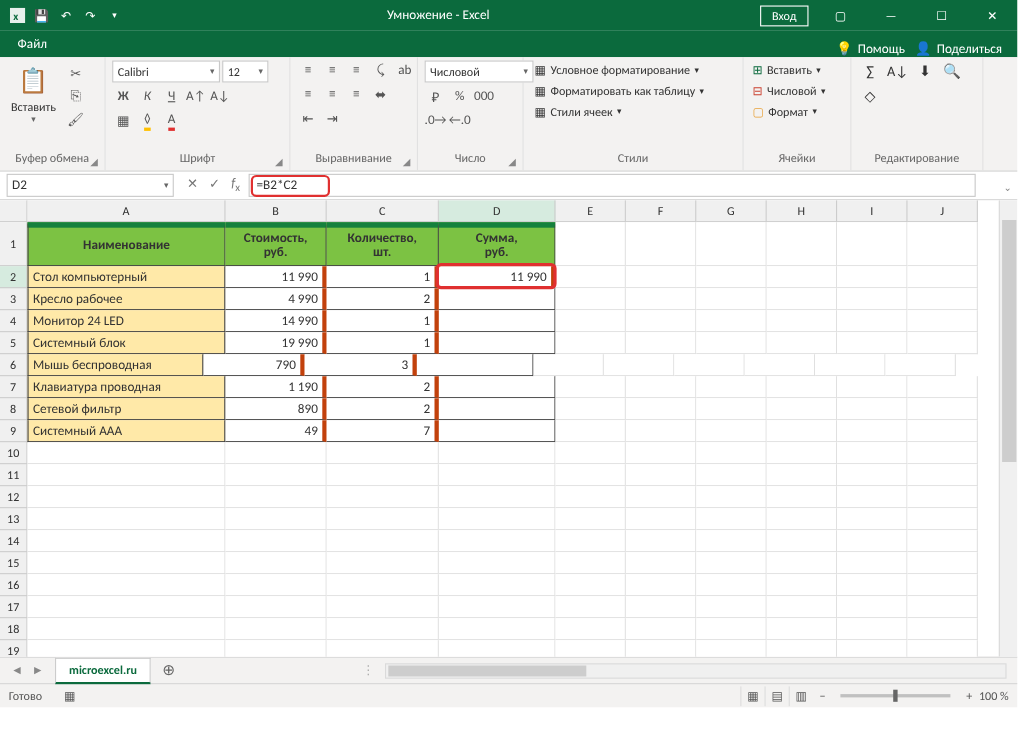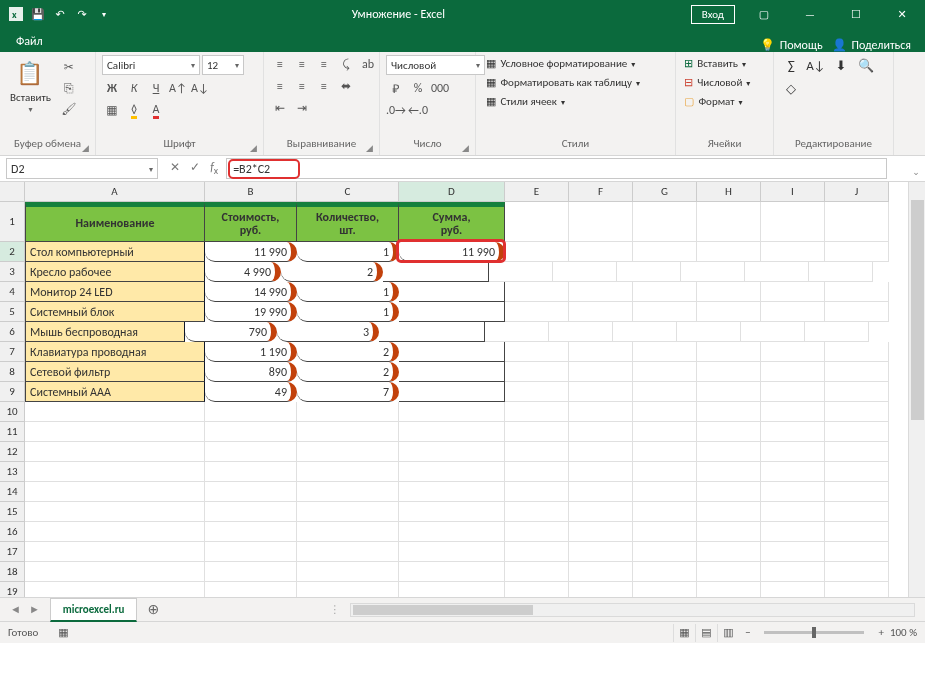--- a/index.html
+++ b/index.html
@@ -51,21 +51,21 @@
 .row-headers { position:absolute; left:0; top:20px; width:25px; background:#f0f0f0; }
 .row-h { height:20px; border-right:1px solid #ccc; border-bottom:1px solid #ccc; display:flex; align-items:center; justify-content:center; font-size:11px; }
 .row-h.header-row { height:40px; }
 .row-h.sel { background:#d6ebdf; }
 .grid { position:absolute; left:25px; top:20px; }
 .g-row { display:flex; height:20px; }
 .g-row.header-row { height:40px; }
 .cell { border-right:1px solid #e0e0e0; border-bottom:1px solid #e0e0e0; font-size:12px; padding:2px 4px; display:flex; align-items:center; overflow:hidden; white-space:nowrap; background:#fff; font-family:Calibri,sans-serif; }
 .cell.hdr { background:#7cc243; font-weight:bold; border-right:1px solid #444; border-bottom:1px solid #444; justify-content:center; text-align:center; line-height:1.1; }
 .cell.name { background:#ffe9a8; border-right:1px solid #0f172a; border-bottom:1px solid #444; }
-.cell.data { border-right:6px solid #c2410c; border-bottom:1px solid #444; justify-content:flex-end;border-radius:10px; }
+.cell.data { border-right:4px solid #c2410c; border-bottom:1px solid #444; justify-content:flex-end; }
 .cell.data-empty { border-right:1px solid #444; border-bottom:1px solid #444; }
 .table-top { border-top:5px solid #15803d; }
 .table-left { border-left:1px solid #444; }
 .sel-cell { position:absolute; border:3px solid #e03030; border-radius:5px; pointer-events:none; }
 .vscroll { position:absolute; right:0; top:0; width:17px; height:100%; background:#f0f0f0; border-left:1px solid #dadada; }
 .vthumb { position:absolute; top:18px; left:2px; width:13px; height:220px; background:#cdcdcd; }
 
 .sheet-tabs { height:24px; border-top:1px solid #d6d6d6; display:flex; align-items:center; background:#f3f2f1; font-size:11px; }
 .st-nav { display:flex; gap:8px; padding:0 10px; color:#888; }
 .st-tab { padding:4px 12px; background:#fff; border:1px solid #ccc; border-bottom:2px solid #0b6a3d; font-weight:bold; color:#0b6a3d; }
@@ -361,21 +361,21 @@
         <div class="cell data" style="width: 106px;">11 990</div>
         <div class="cell" style="width: 64px;"></div>
         <div class="cell" style="width: 64px;"></div>
         <div class="cell" style="width: 64px;"></div>
         <div class="cell" style="width: 64px;"></div>
         <div class="cell" style="width: 64px;"></div>
         <div class="cell" style="width: 64px;"></div>
       </div>
       <div class="g-row">
         <div class="cell name table-left" style="width: 180px;">Кресло рабочее</div>
-        <div class="cell data" style="width: 76px;">4 990</div>
+        <div class="cell data" style="width: 92px;">4 990</div>
         <div class="cell data" style="width: 102px;">2</div>
         <div class="cell data-empty" style="width: 106px;"></div>
         <div class="cell" style="width: 64px;"></div>
         <div class="cell" style="width: 64px;"></div>
         <div class="cell" style="width: 64px;"></div>
         <div class="cell" style="width: 64px;"></div>
         <div class="cell" style="width: 64px;"></div>
         <div class="cell" style="width: 64px;"></div>
       </div>
       <div class="g-row">

